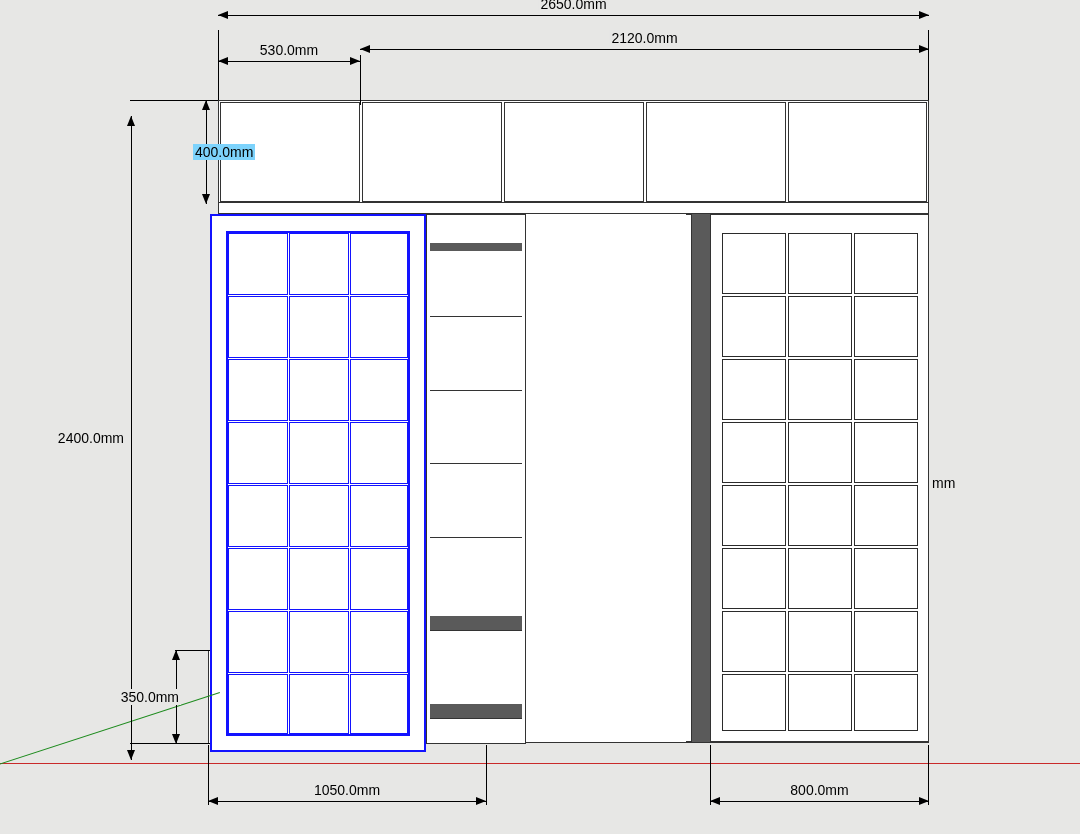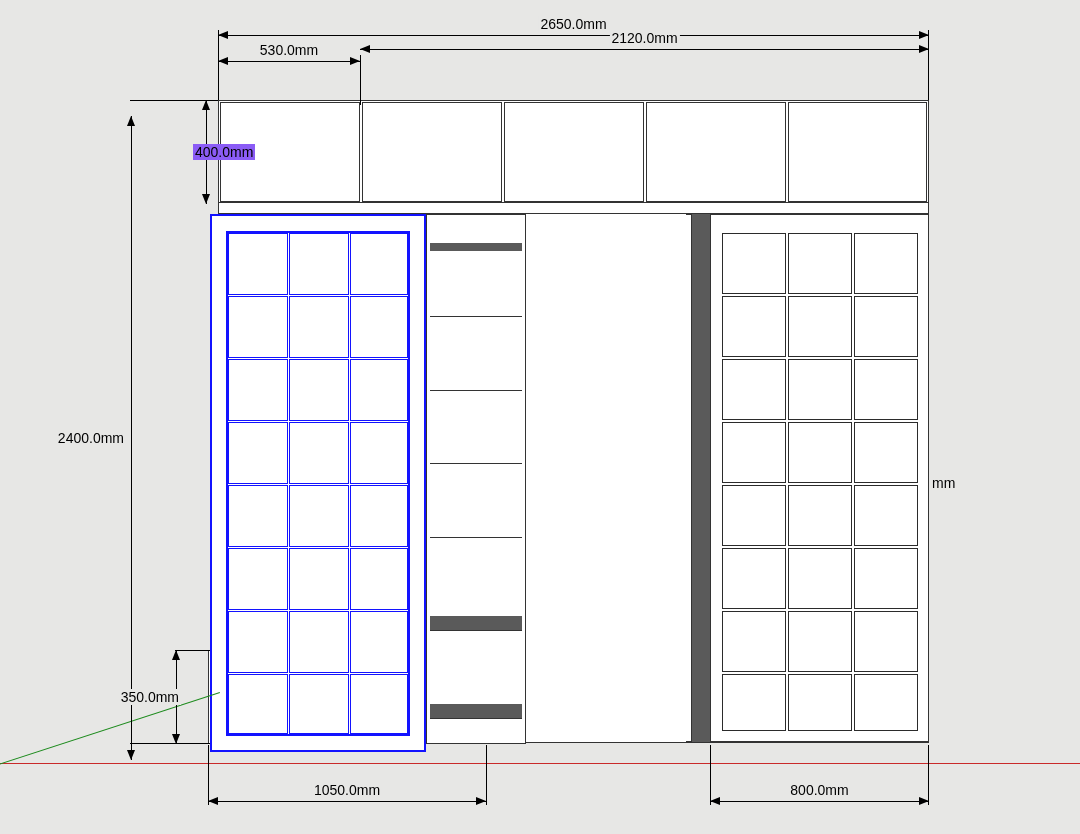--- a/index.html
+++ b/index.html
@@ -136,21 +136,21 @@
 <div class="bcell" style="left:289px;top:611px;width:60px;height:62px"></div>
 <div class="bcell" style="left:350px;top:611px;width:58px;height:62px"></div>
 <div class="bcell" style="left:228px;top:674px;width:60px;height:60px"></div>
 <div class="bcell" style="left:289px;top:674px;width:60px;height:60px"></div>
 <div class="bcell" style="left:350px;top:674px;width:58px;height:60px"></div>
 
 <div class="ground" style="top:763px"></div>
 
 <div class="greenAxis" style="left:-40px;top:692px;transform:rotate(-18deg)"></div>
 
-<div class="dim dim-h" style="left:218px;top:34px;width:711px;height:1px">
+<div class="dim dim-h" style="left:218px;top:14px;width:711px;height:1px">
   <div class="line"></div>
       <div class="arrL"></div>
       <div class="arrR"></div>
   <span class="lbl">2650.0mm</span>
 </div>
 <div class="ext" style="left:218px;top:30px;width:1px;height:70px"></div>
 <div class="ext" style="left:928px;top:30px;width:1px;height:70px"></div>
 
 <div class="dim dim-h" style="left:218px;top:60px;width:142px;height:1px">
   <div class="line"></div>
@@ -164,21 +164,21 @@
       <div class="arrL"></div>
       <div class="arrR"></div>
   <span class="lbl">2120.0mm</span>
 </div>
 <div class="ext" style="left:360px;top:55px;width:1px;height:50px"></div>
 
 <div class="dim dim-v" style="left:205px;top:100px;width:1px;height:104px">
   <div class="line"></div>
       <div class="arrU"></div>
       <div class="arrD"></div>
-  <span class="lbl" style="left:-12px;top:50%;transform:translateY(-50%);width:auto;background:#8b5cf6">400.0mm</span>
+  <span class="lbl" style="left:-12px;top:50%;transform:translateY(-50%);width:auto;background:#7dd3fc">400.0mm</span>
 </div>
 
 <div class="dim dim-v" style="left:130px;top:116px;width:1px;height:644px">
   <div class="line"></div>
       <div class="arrU"></div>
       <div class="arrD"></div>
   <span class="lbl">2400.0mm</span>
 </div>
 <div class="ext" style="left:130px;top:100px;height:1px;width:88px"></div>
 <div class="ext" style="left:130px;top:743px;height:1px;width:80px"></div>

